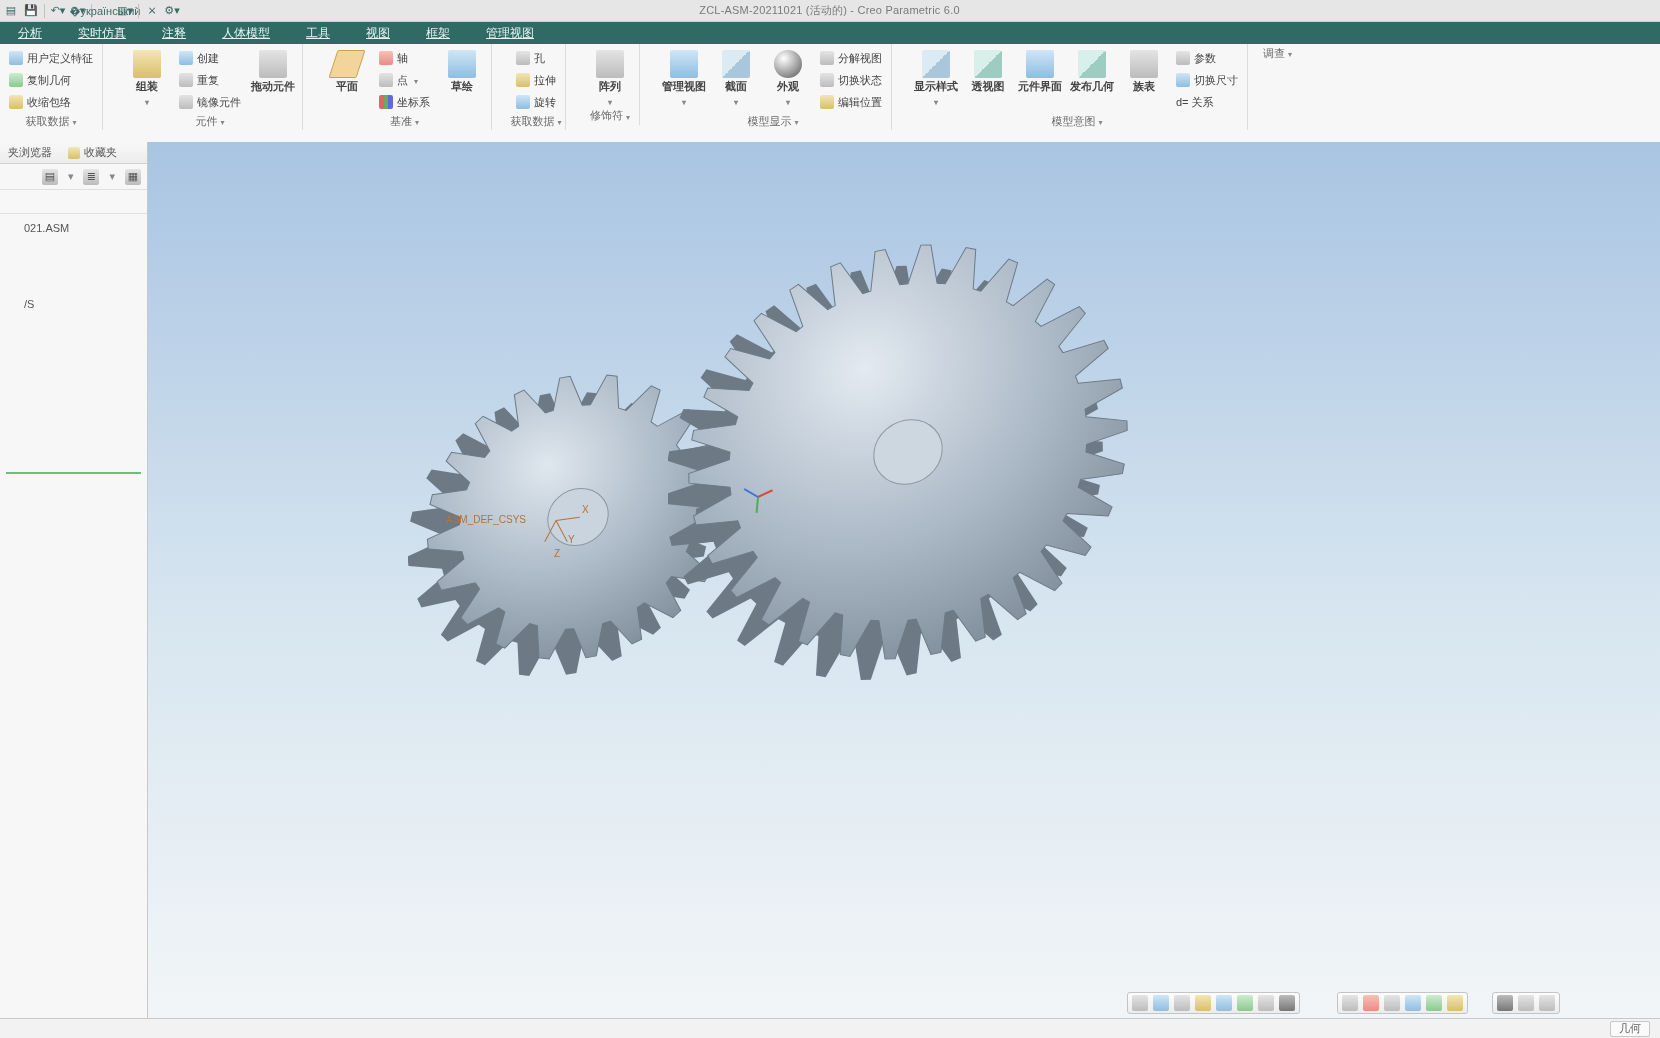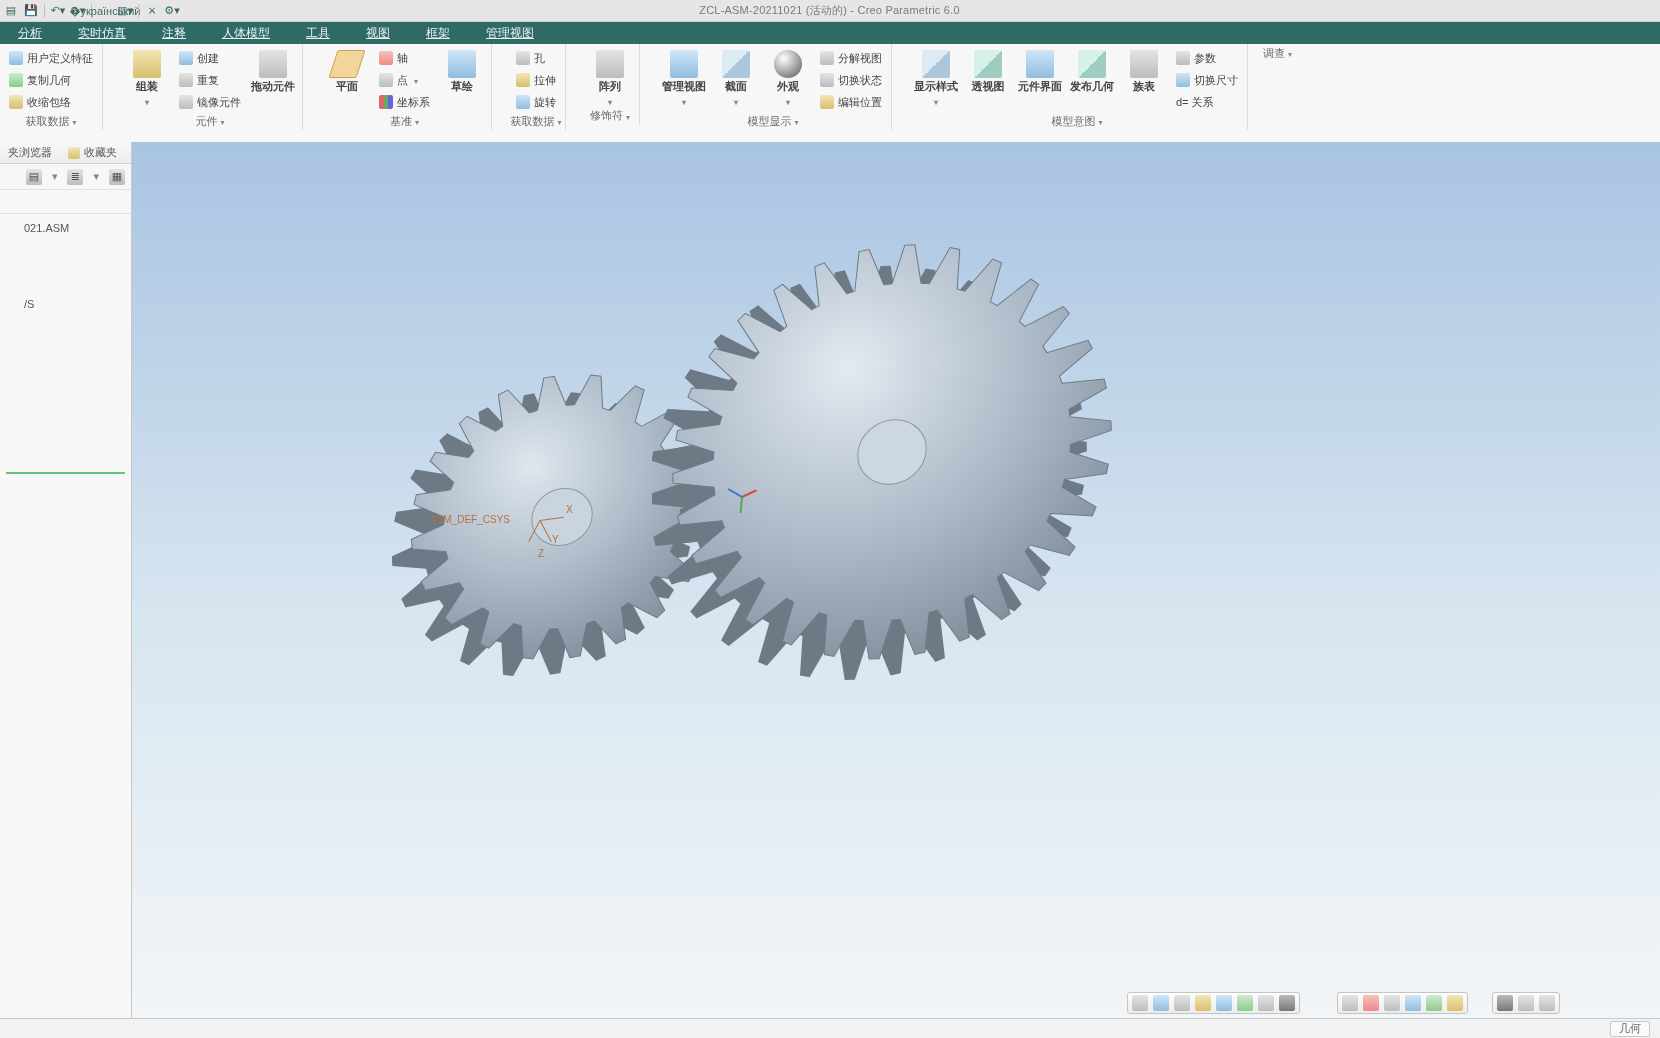--- a/index.html
+++ b/index.html
@@ -50,21 +50,21 @@
 .ic.gold   { background: linear-gradient(#f3e6b6,#d8bf6b); }
 .ic.grey   { background: linear-gradient(#e4e4e4,#bcbcbc); }
 .ic.sphere { background: radial-gradient(circle at 35% 30%,#fff,#888 70%,#555); border-radius: 50%; }
 .ic.cube   { background: linear-gradient(135deg,#dceaf4 50%,#a9c6da 50%); }
 .ic.cube2  { background: linear-gradient(135deg,#d8f0ea 50%,#9fccc0 50%); }
 .ic.axis   { background: linear-gradient(90deg,#d66 33%,#6a6 33% 66%,#66d 66%); }
 .ic.plane  { background: #f3d49b; border: 1px solid #c9a24e; transform: skewX(-18deg); }
 
 
 .workspace { position: absolute; top: 142px; bottom: 20px; left: 0; right: 0; display: flex; }
-.leftcol { width: 132px; background: #f7f7f7; border-right: 1px solid #c8c8c8; display: flex; flex-direction: column; font-size: 11px; color: #555; }
+.leftcol { width: 148px; background: #f7f7f7; border-right: 1px solid #c8c8c8; display: flex; flex-direction: column; font-size: 11px; color: #555; }
 .lefttabs { height: 22px; display: flex; align-items: center; border-bottom: 1px solid #d0d0d0; background: linear-gradient(#f8f8f8,#ececec); }
 .lefttabs .lt { padding: 0 8px; display: flex; align-items: center; gap: 4px; cursor: pointer; height: 100%; }
 .toolrow { height: 26px; display: flex; align-items: center; justify-content: flex-end; gap: 10px; padding: 0 6px; border-bottom: 1px solid #e0e0e0; }
 .toolrow .ic { width: 16px; height: 16px; cursor: pointer; }
 .searchrow { height: 24px; display: flex; align-items: center; padding: 0 4px; gap: 6px; border-bottom: 1px solid #e0e0e0; }
 .searchrow input { flex: 1; border: none; background: transparent; font-size: 11px; outline: none; }
 .searchrow .clr { color: #888; cursor: pointer; font-size: 12px; }
 .searchrow .mag, .searchrow .add { color: #888; cursor: pointer; font-size: 13px; }
 .tree { flex: 1; padding: 6px 6px; overflow: hidden; }
 .tree .node { padding: 2px 0 2px 2px; white-space: nowrap; margin-left: 16px; }

